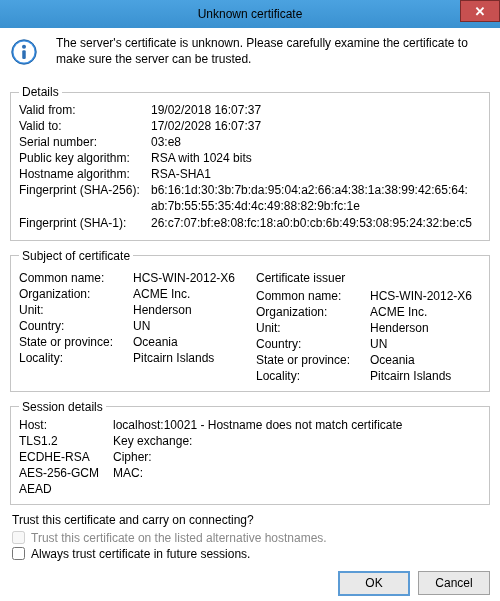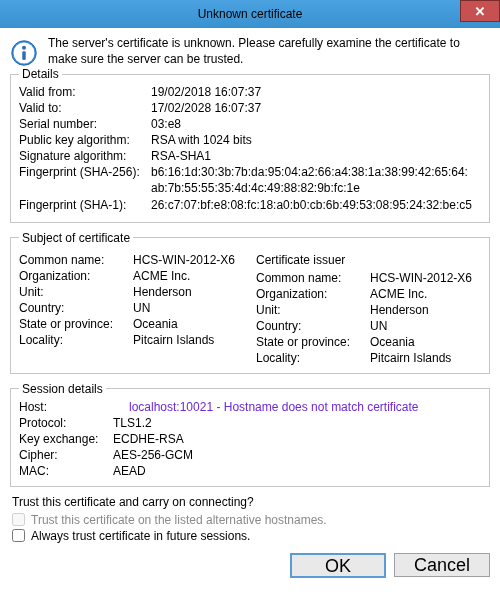--- a/index.html
+++ b/index.html
@@ -41,23 +41,23 @@
     font-weight: bold;
     font-size: 13px;
     cursor: pointer;
     box-sizing: border-box;
   }
   .content {
     padding: 8px 10px 10px 10px;
   }
   .msgrow {
     display: flex;
-    align-items: flex-end;
-    gap: 10px;
-    margin-bottom: 0;
+    align-items: flex-start;
+    gap: 18px;
+    margin-bottom: 18px;
   }
   .info-icon {
     width: 28px;
     height: 28px;
     flex: none;
     margin-top: 2px;
   }
   .msgtext {
     line-height: 1.3;
   }
@@ -92,22 +92,21 @@
   .twocol {
     display: grid;
     grid-template-columns: 1fr 1fr;
     gap: 20px;
     margin-top: 4px;
   }
   .subhead {
     margin-bottom: 4px;
   }
   .red {
-    color: #6d28d9;
-    margin-left: 16px;
+    color: #000000;
   }
   .question {
     margin: 4px 0 4px 2px;
   }
   .chkrow {
     display: flex;
     align-items: center;
     gap: 6px;
     margin: 2px 0 2px 2px;
   }
@@ -119,26 +118,26 @@
     height: 13px;
     margin: 0;
   }
   .buttons {
     display: flex;
     justify-content: flex-end;
     gap: 8px;
     margin-top: 10px;
   }
   button.dlg {
-    width: 96px;
+    width: 72px;
     height: 24px;
     background: #e9e9e9;
     border: 1px solid #a0a0a0;
     font-family: inherit;
-    font-size: 18px;
+    font-size: 12px;
     cursor: pointer;
   }
   button.dlg.default {
     border: 2px solid #5b9bd5;
     height: 25px;
   }
 </style>
 </head>
 <body>
 
@@ -165,21 +164,21 @@
     <legend>Details</legend>
     <div class="kv">
       <div class="label">Valid from:</div>
       <div>19/02/2018 16:07:37</div>
       <div class="label">Valid to:</div>
       <div>17/02/2028 16:07:37</div>
       <div class="label">Serial number:</div>
       <div>03:e8</div>
       <div class="label">Public key algorithm:</div>
       <div>RSA with 1024 bits</div>
-      <div class="label">Signature algorithm:</div>
+      <div class="label">Hostname algorithm:</div>
       <div>RSA-SHA1</div>
       <div class="label">Fingerprint (SHA-256):</div>
       <div class="fp">b6:16:1d:30:3b:7b:da:95:04:a2:66:a4:38:1a:38:99:42:65:64:ab:7b:55:55:35:4d:4c:49:88:82:9b:fc:1e</div>
       <div class="label">Fingerprint (SHA-1):</div>
       <div class="fp">26:c7:07:bf:e8:08:fc:18:a0:b0:cb:6b:49:53:08:95:24:32:be:c5</div>
     </div>
   </fieldset>
 
   <fieldset>
     <legend>Subject of certificate</legend>
@@ -218,21 +217,20 @@
         </div>
       </div>
     </div>
   </fieldset>
 
   <fieldset>
     <legend>Session details</legend>
     <div class="kv2" style="grid-template-columns: 90px 1fr;">
       <div class="label">Host:</div>
       <div class="red">localhost:10021 - Hostname does not match certificate</div>
-      <div class="label">Protocol:</div>
       <div>TLS1.2</div>
       <div class="label">Key exchange:</div>
       <div>ECDHE-RSA</div>
       <div class="label">Cipher:</div>
       <div>AES-256-GCM</div>
       <div class="label">MAC:</div>
       <div>AEAD</div>
     </div>
   </fieldset>
 

